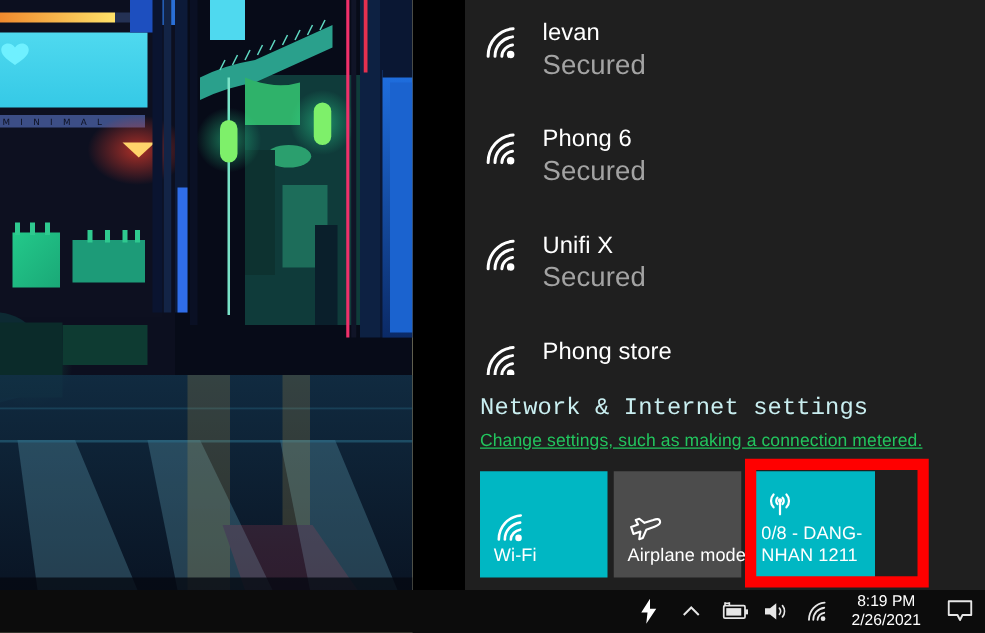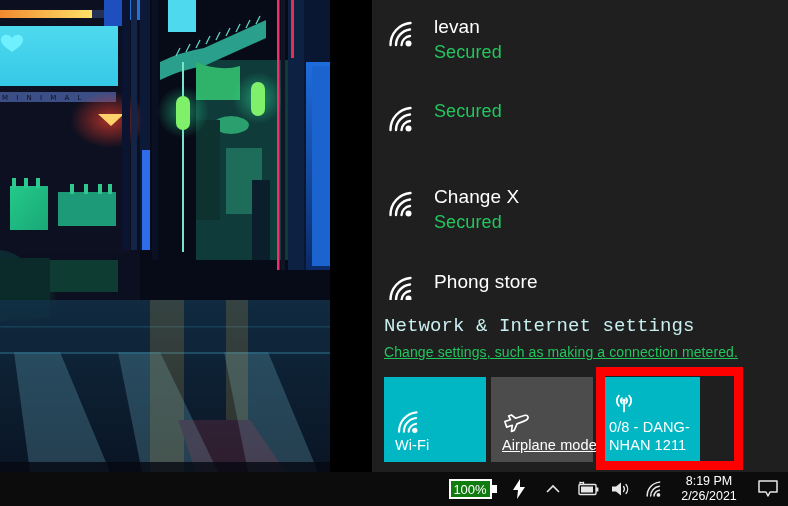--- a/index.html
+++ b/index.html
@@ -22,21 +22,21 @@
   .net-list{
     position:absolute;left:0;top:0;width:446px;height:300px;overflow:hidden;
   }
   .net-item{
     position:relative;height:85px;box-sizing:border-box;
     padding:10px 0 0 14px;display:flex;align-items:flex-start;gap:14px;
   }
   .wifi-ico{width:34px;height:32px;flex:0 0 34px;margin-top:8px;}
   .net-text{display:flex;flex-direction:column;gap:1px;padding-top:4px;}
   .net-name{color:#ffffff;font-size:19px;line-height:25px;letter-spacing:.1px;}
-  .net-sub{color:#22c55e;font-size:18px;line-height:24px;letter-spacing:.1px;}
+  .net-sub{color:#a3a3a3;font-size:22px;line-height:24px;letter-spacing:.1px;}
 
   
   .scrollbar{position:absolute;right:0;top:0;width:14px;height:302px;background:#2b2b2b;}
   .sb-thumb{position:absolute;left:2px;top:0;width:10px;height:150px;background:#3f3f3f;}
   .sb-down{position:absolute;left:0;bottom:2px;width:14px;height:16px;display:flex;align-items:center;justify-content:center;}
 
   
   .settings-link{
     position:absolute;left:12px;top:313px;width:420px;
   }
@@ -45,21 +45,21 @@
 
   
   .tiles{position:absolute;left:12px;top:377px;display:flex;gap:5px;}
   .tile{
     width:102px;height:85px;box-sizing:border-box;
     padding:23px 8px 8px 11px;position:relative;
     display:flex;flex-direction:column;justify-content:flex-end;
     color:#ffffff;
   }
   .tile.on{background:#00b7c3;}
-  .tile.off{background:#4c4c4c;text-decoration:underline;}
+  .tile.off{background:#4c4c4c;}
   .tile-ico{height:28px;}
   .tile-label{font-size:14.5px;line-height:18px;letter-spacing:.1px;white-space:nowrap;}
   .tile-label.wrap{white-space:normal;}
 
   
   .hl-box{
     position:absolute;left:212px;top:-10px;width:147px;height:103px;
     border:9px solid #ff0000;box-sizing:border-box;pointer-events:none;
   }
 
@@ -258,37 +258,38 @@
           <svg width="34" height="32" viewBox="0 0 34 32">
             <g fill="none" stroke="#ffffff" stroke-width="2.4" stroke-linecap="round">
               <path d="M4.5 27 C4.5 15.5 13 6 24.5 5"></path>
               <path d="M10 27 C10 19 16 12.5 24 11.5"></path>
               <path d="M15.5 27 C15.5 22.5 19.5 18.5 24 18"></path>
             </g>
             <circle cx="22.5" cy="25.5" r="3" fill="#ffffff"></circle>
           </svg>
         </span>
         <span class="net-text">
+          <span class="net-name">Phong 6</span>
           <span class="net-sub">Secured</span>
         </span>
       </div>
 
       <div class="net-item">
         <span class="wifi-ico">
           <svg width="34" height="32" viewBox="0 0 34 32">
             <g fill="none" stroke="#ffffff" stroke-width="2.4" stroke-linecap="round">
               <path d="M4.5 27 C4.5 15.5 13 6 24.5 5"></path>
               <path d="M10 27 C10 19 16 12.5 24 11.5"></path>
               <path d="M15.5 27 C15.5 22.5 19.5 18.5 24 18"></path>
             </g>
             <circle cx="22.5" cy="25.5" r="3" fill="#ffffff"></circle>
           </svg>
         </span>
         <span class="net-text">
-          <span class="net-name">Change X</span>
+          <span class="net-name">Unifi X</span>
           <span class="net-sub">Secured</span>
         </span>
       </div>
 
       <div class="net-item">
         <span class="wifi-ico">
           <svg width="34" height="32" viewBox="0 0 34 32">
             <g fill="none" stroke="#ffffff" stroke-width="2.4" stroke-linecap="round">
               <path d="M4.5 27 C4.5 15.5 13 6 24.5 5"></path>
               <path d="M10 27 C10 19 16 12.5 24 11.5"></path>
@@ -351,28 +352,20 @@
       </div>
 
       <div class="hl-box"></div>
     </div>
 
   </div>
 
   <div class="taskbar">
     <div class="tray">
 
-      <div class="tray-item battery-badge">
-        <svg width="52" height="22" viewBox="0 0 52 22">
-          <rect x="1" y="1" width="43" height="20" fill="#ffffff"></rect>
-          <rect x="3" y="3" width="39" height="16" fill="#107c10"></rect>
-          <rect x="44" y="7" width="5" height="8" fill="#ffffff"></rect>
-          <text x="22" y="16" text-anchor="middle" font-family="Liberation Sans, sans-serif" font-size="13" fill="#ffffff">100%</text>
-        </svg>
-      </div>
 
       <div class="tray-item tray-ico">
         <svg width="16" height="22" viewBox="0 0 16 22">
             <path d="M9 1 L2 12 L7 12 L6 21 L14 9 L9 9 Z" fill="#ffffff"></path>
           </svg>
       </div>
 
       <div class="tray-item tray-ico">
         <svg width="16" height="12" viewBox="0 0 16 12">
             <path d="M2 9 L8 3 L14 9" stroke="#e6e6e6" stroke-width="1.6" fill="none"></path>

